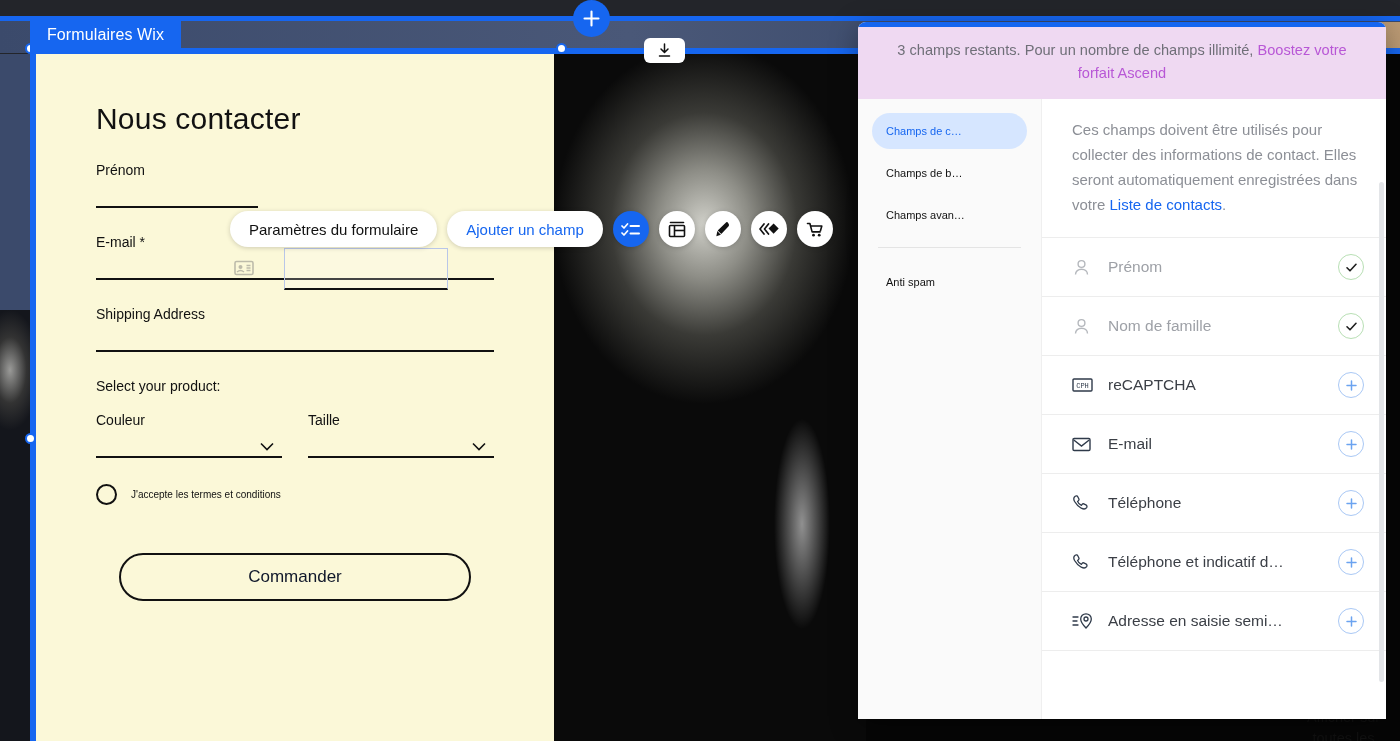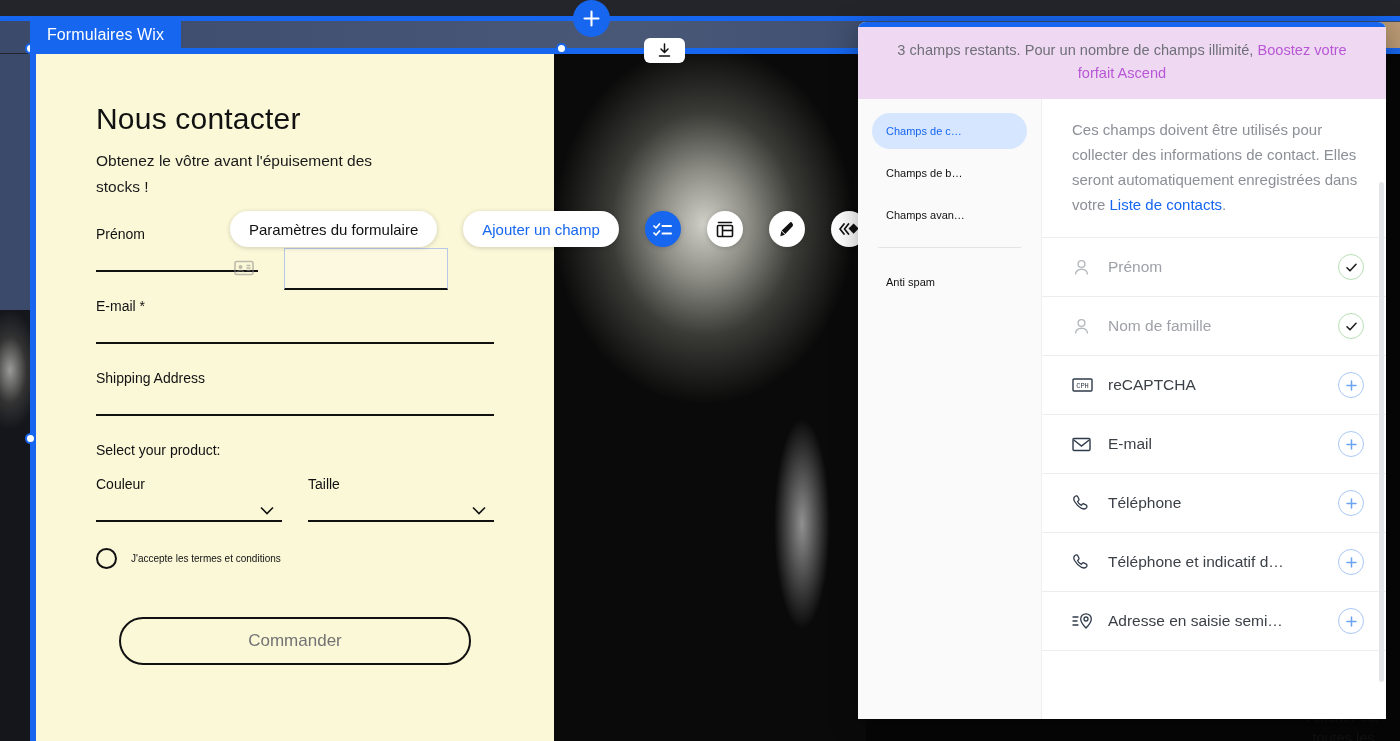--- a/index.html
+++ b/index.html
@@ -108,21 +108,21 @@
   }
   .radio-row { display: flex; align-items: center; gap: 14px; margin-top: 26px; }
   .radio-o {
     width: 21px; height: 21px; border-radius: 50%; border: 2.4px solid #111;
   }
   .radio-lab { font-size: 10px; }
   .cta {
     margin: 48px auto 0 auto; width: 352px; height: 48px;
     border: 2px solid #111; border-radius: 24px;
     display: flex; align-items: center; justify-content: center;
-    font-size: 17px; color: #737373;
+    font-size: 17px; color: #0f172a;
   }
 
   
   .ghost-field {
     position: absolute; left: 284px; top: 248px; width: 164px; height: 42px;
     background: rgba(255,255,255,.22); border: 1px solid #b9c6e8;
     border-bottom: 2.2px solid #111;
   }
   .drag-icon {
     position: absolute; left: 234px; top: 260px; width: 20px; height: 16px;
@@ -143,21 +143,21 @@
       radial-gradient(ellipse 60px 200px at 215px 560px, #bdbdb6 0%, #55554f 45%, #0d0d0c 95%),
       radial-gradient(ellipse 120px 240px at 90px 520px, #2a2a28 0%, #0b0b0b 80%),
       linear-gradient(180deg, #0a0a0a 0%, #121212 35%, #070707 100%);
   }
   .photo-art::after {
     content:""; position: absolute; inset: 0;
     background: radial-gradient(ellipse 40px 150px at 248px 470px, rgba(255,255,255,.55) 0%, rgba(255,255,255,0) 70%);
   }
 
   
-  .tb { position: absolute; top: 211px; display: flex; align-items: center; gap: 26px; text-align: right; }
+  .tb { position: absolute; top: 211px; display: flex; align-items: center; gap: 10px; text-align: right; }
   .pill {
     height: 36px; border-radius: 18px; background: #fff;
     display: flex; align-items: center; padding: 0 19px;
     font-size: 15px; color: #111; cursor: pointer;
     box-shadow: 0 1px 5px rgba(0,0,0,.18);
   }
   .pill.link { color: #1666f0; }
   .circ {
     width: 36px; height: 36px; border-radius: 50%; background: #fff;
     display: flex; align-items: center; justify-content: center; cursor: pointer;
@@ -252,21 +252,20 @@
   <div class="left-blue-panel"></div>
   <div class="left-photo"></div>
 
   <div class="photo-pane">
     <div class="photo-art"></div>
   </div>
 
   <div class="form-card">
     <div class="form-inner">
       <div class="form-title">Nous contacter</div>
-      <div class="form-sub">Obtenez le vôtre avant l'épuisement des stocks !</div>
 
       <div class="fld">
         <div class="fld-label">Prénom</div>
         <div class="fld-line short"></div>
       </div>
 
       <div class="fld">
         <div class="fld-label">E-mail *</div>
         <div class="fld-line"></div>
       </div>

